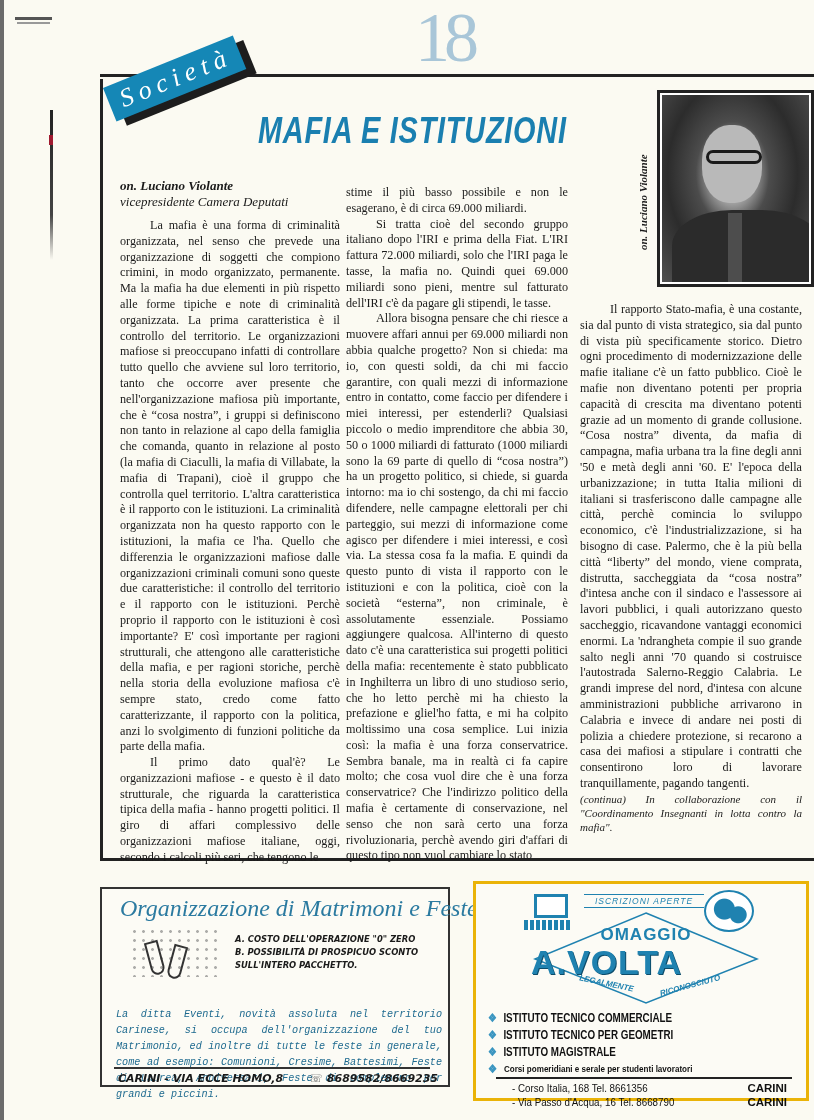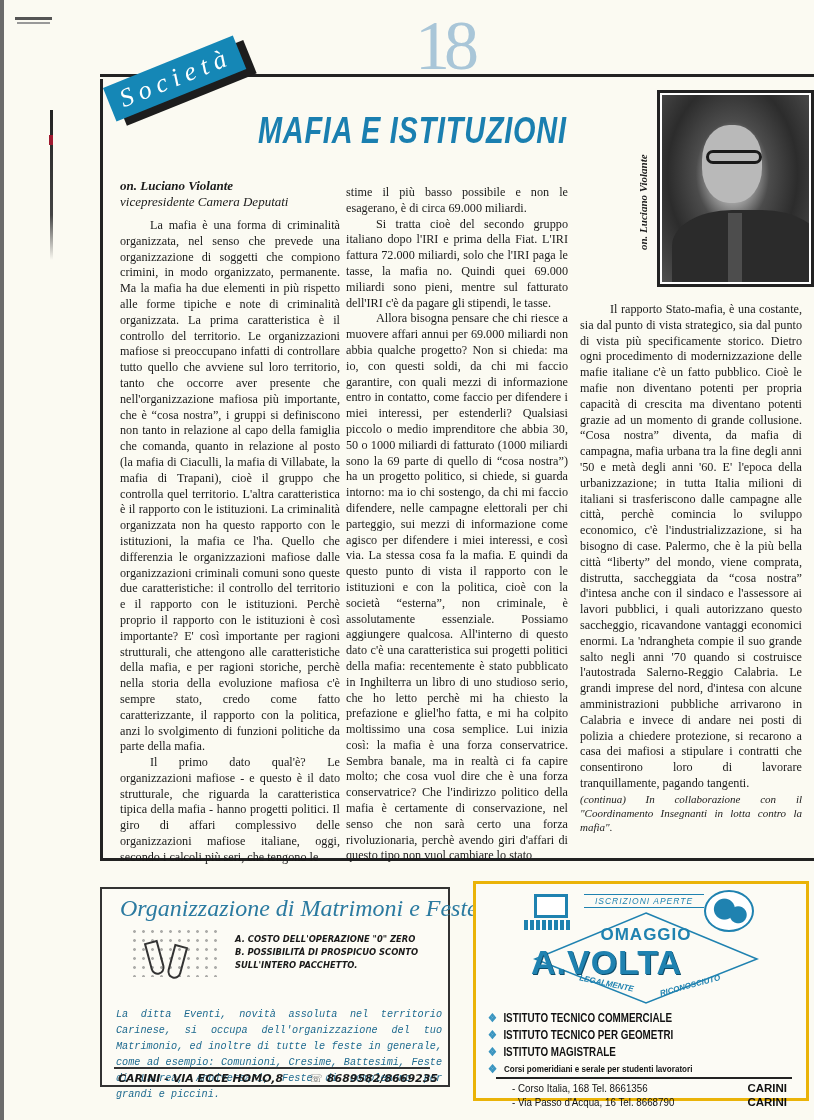--- a/index.html
+++ b/index.html
@@ -5,21 +5,21 @@
   * { box-sizing: border-box; margin: 0; padding: 0; }
   html, body { width: 814px; height: 1120px; overflow: hidden; }
   body { background: #fbfaf2; position: relative; font-family: "Liberation Serif", serif; color: #1a1a1a; }
 
   .left-edge { position: absolute; left: 0; top: 0; width: 4px; height: 1120px; background: #6b6b6b; }
   .left-mark-top { position: absolute; left: 15px; top: 17px; width: 37px; height: 3px; background: #555; }
   .left-mark-top2 { position: absolute; left: 17px; top: 22px; width: 33px; height: 2px; background: #999; }
   .left-rule { position: absolute; left: 50px; top: 110px; width: 3px; height: 150px; background: linear-gradient(#222, #444 70%, rgba(0,0,0,0)); }
   .left-red { position: absolute; left: 49px; top: 135px; width: 4px; height: 10px; background: #a01a30; }
 
-  .masthead { position: absolute; left: 360px; top: 14px; width: 190px; height: 60px; text-align: center; }
+  .masthead { position: absolute; left: 360px; top: 6px; width: 190px; height: 60px; text-align: center; }
   .mast-num { position: absolute; left: 55px; top: -8px; font-family: "Liberation Serif", serif; font-size: 70px; color: #a9c6d8; letter-spacing: -6px; font-weight: normal; }
   .mast-title { position: absolute; left: 0; top: 16px; font-family: "Liberation Serif", serif; font-style: italic; font-size: 31px; letter-spacing: -1px; color: #111; }
   .mast-rule { position: absolute; left: 100px; top: 74px; width: 714px; height: 3px; background: #222; }
 
   .article-box { position: absolute; left: 100px; top: 79px; width: 714px; height: 782px; border-left: 3px solid #222; border-bottom: 3px solid #222; }
   .section-tag { position: absolute; left: 103px; top: 88px; width: 140px; height: 40px; transform: rotate(-22deg); transform-origin: left top; }
   .section-tag-shadow { position: absolute; left: 8px; top: 8px; width: 140px; height: 36px; background: #1d1d1d; }
   .section-tag-body { position: absolute; left: 0; top: 0; width: 140px; height: 36px; background: #1587b6; color: #fff; font-family: "Liberation Serif", serif; font-style: italic; font-size: 26px; letter-spacing: 6px; padding-left: 12px; line-height: 36px; }
 
   .headline { position: absolute; left: 258px; top: 110px; font-family: "Liberation Sans", sans-serif; font-style: italic; font-size: 37px; color: #1a7fb0; letter-spacing: 1px; transform: scaleX(0.78); transform-origin: left; white-space: nowrap; }

